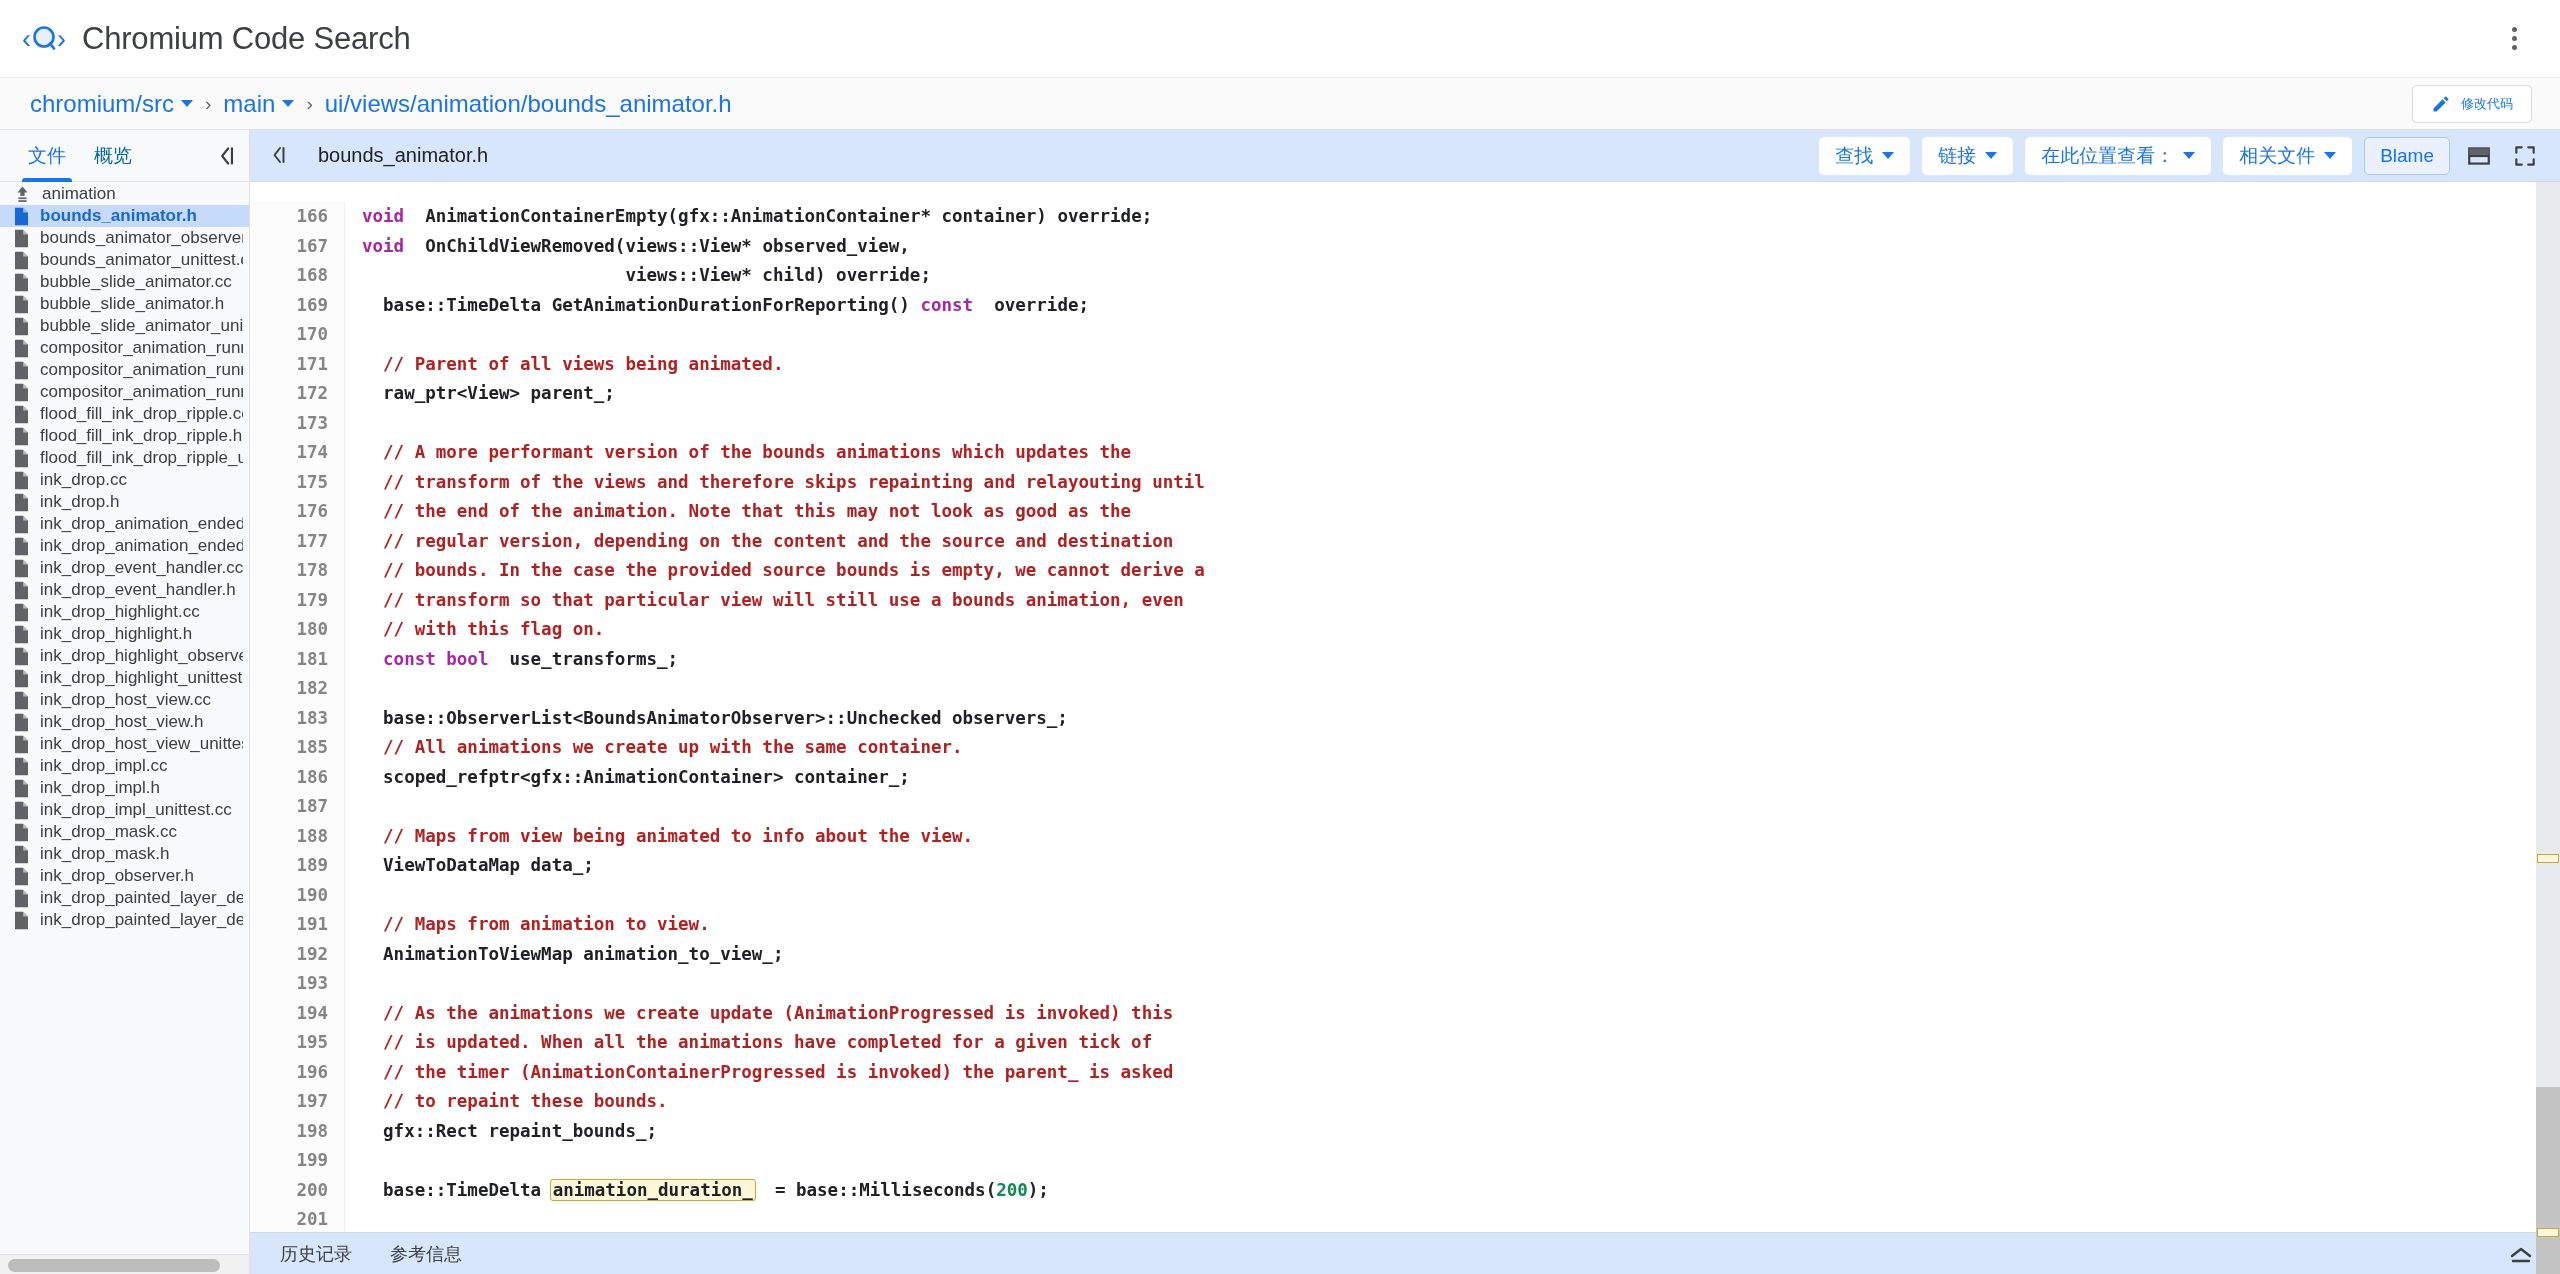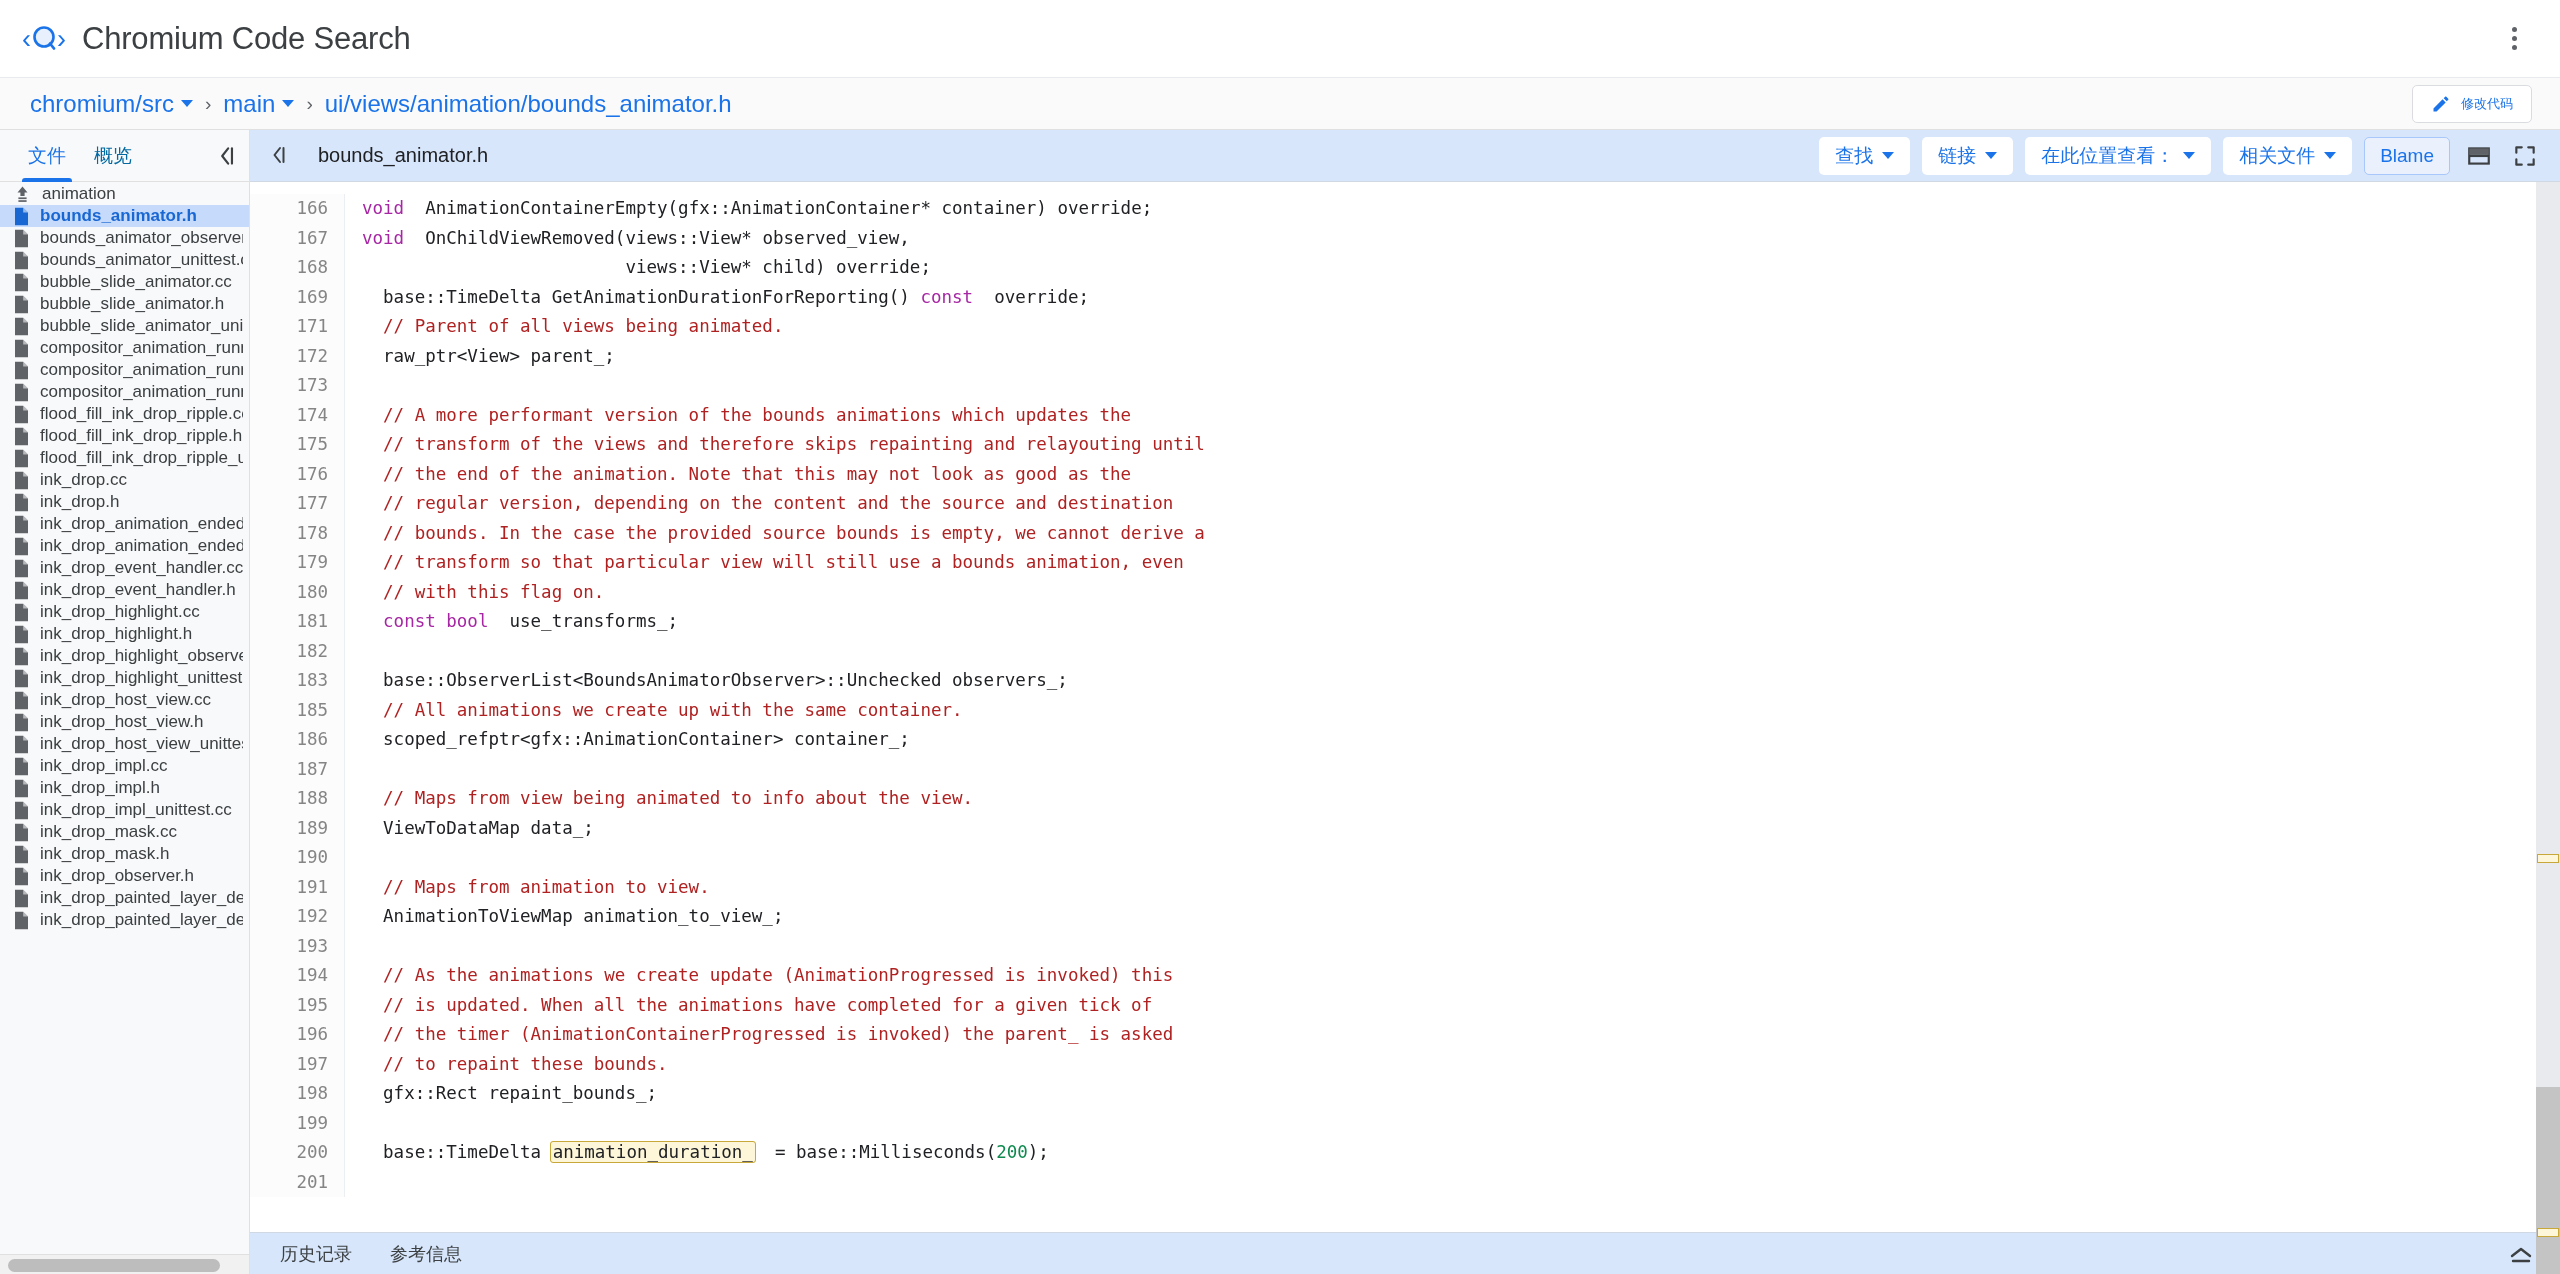--- a/index.html
+++ b/index.html
@@ -153,21 +153,22 @@
   
   .code-wrap { flex: 1 1 auto; display: flex; min-height: 0; background: #ffffff; position: relative; }
   .code-scroll {
     flex: 1 1 auto; overflow: hidden; min-width: 0; position: relative;
     display: flex;
   }
   .code-table {
     display: block; width: 100%;
     font-family: "DejaVu Sans Mono", "Liberation Mono", monospace;
     font-size: 17.5px; line-height: 29.5px;
-    padding-top: 12px;
+    padding-top: 20px;
+    font-weight: bold;
   }
   .cline { display: flex; align-items: flex-start; height: 29.5px; }
   .lnum {
     flex: 0 0 95px; width: 95px; text-align: right; padding-right: 16px;
     color: #858585; user-select: none; border-right: 1px solid #eceff1;
     background: #fcfcfc;
   }
   .ctext { padding-left: 17px; white-space: pre; color: #202124; flex: 1 1 auto; }
   .kw { color: #a626a4; }
   .cmt { color: #b02222; }
@@ -578,20 +579,24 @@
               </div>
               <div class="cline">
                 <span class="lnum">168</span>
                 <span class="ctext">                         views::View* child) override;</span>
               </div>
               <div class="cline">
                 <span class="lnum">169</span>
                 <span class="ctext">  base::TimeDelta GetAnimationDurationForReporting() <span class="kw">const</span>  override;</span>
               </div>
               <div class="cline">
+                <span class="lnum">170</span>
+                <span class="ctext"></span>
+              </div>
+              <div class="cline">
                 <span class="lnum">171</span>
                 <span class="ctext"><span class="cmt">  // Parent of all views being animated.</span></span>
               </div>
               <div class="cline">
                 <span class="lnum">172</span>
                 <span class="ctext">  raw_ptr&lt;View&gt; parent_;</span>
               </div>
               <div class="cline">
                 <span class="lnum">173</span>
                 <span class="ctext"></span>

